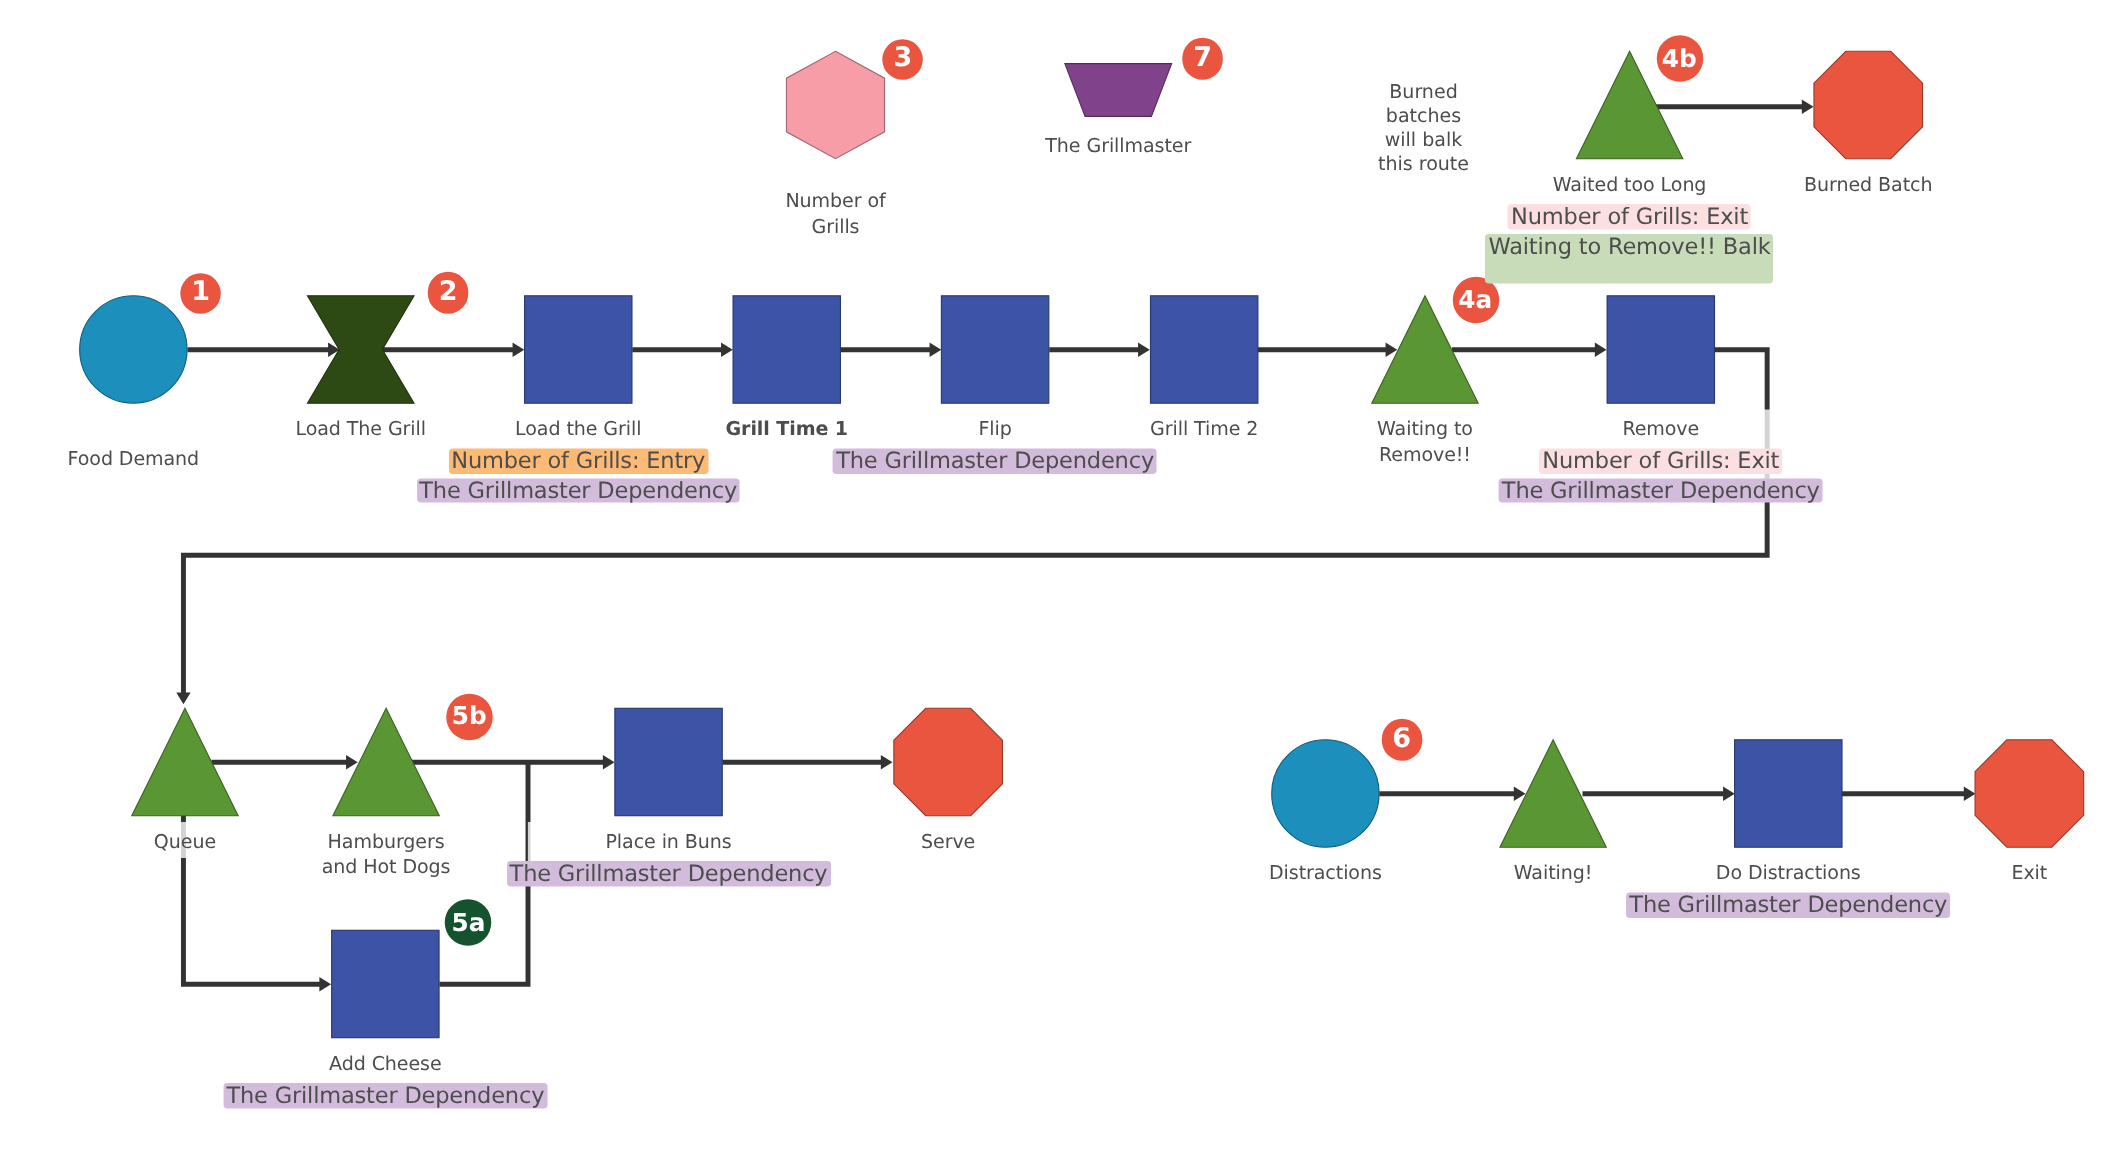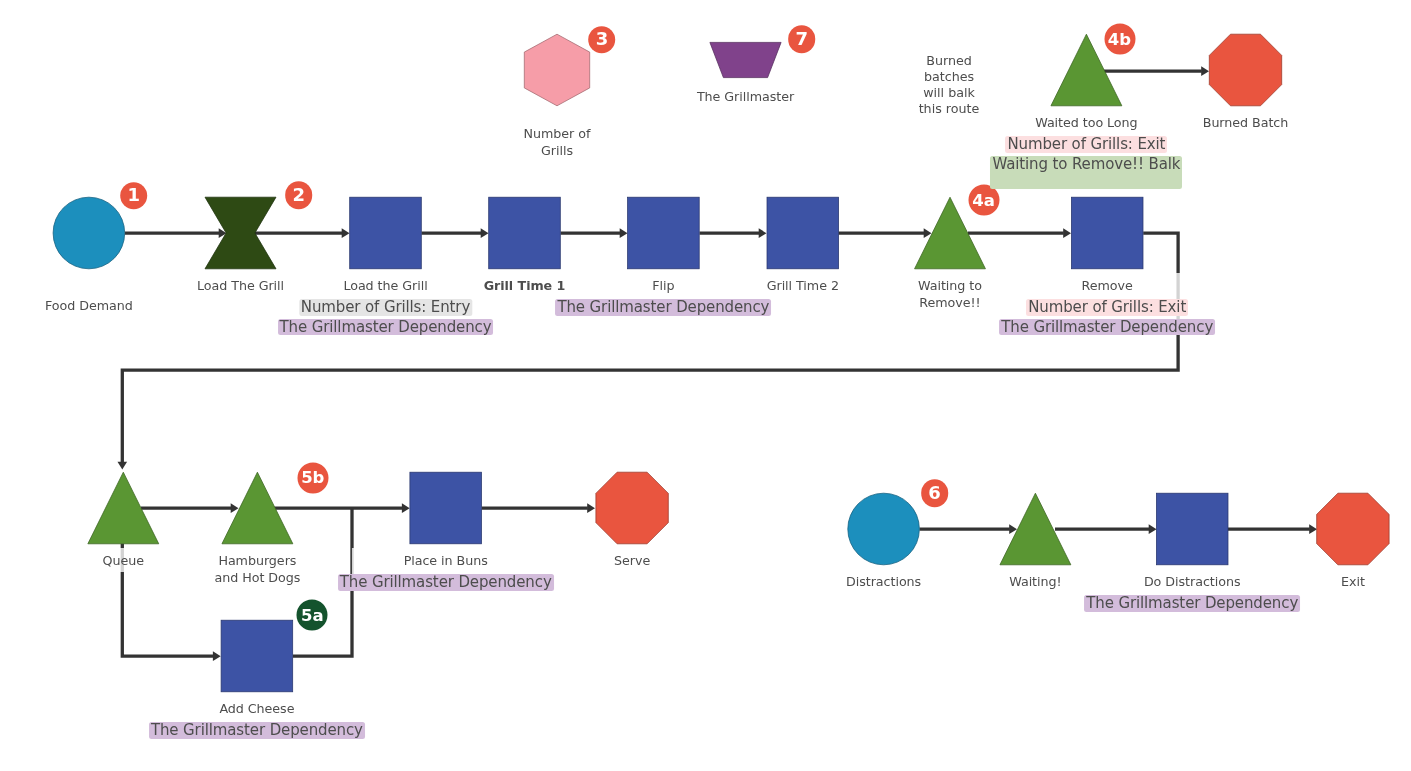--- a/index.html
+++ b/index.html
@@ -160,21 +160,21 @@
     </svg>
   <div id="overlay">
       <div class="scrim" style="left: 88.9px; top: 273.1px; height: 23.9px; width: 87.7188px;"></div>
       <div class="node-label" style="left: 88.9px; top: 277.8px; margin-top: 20px;">Food Demand</div>
       <div class="badge" style="width: 27.6px; height: 27.6px; font-size: 18px; background: rgb(233, 85, 63); color: rgb(255, 255, 255); left: 133.8px; top: 195.5px;">1</div>
       <div class="scrim" style="left: 240.5px; top: 273.1px; height: 23.9px; width: 87.0312px;"></div>
       <div class="node-label" style="left: 240.5px; top: 277.8px;">Load The Grill</div>
       <div class="badge" style="width: 27.6px; height: 27.6px; font-size: 18px; background: rgb(233, 85, 63); color: rgb(255, 255, 255); left: 298.7px; top: 195.2px;">2</div>
       <div class="scrim" style="left: 385.5px; top: 273.1px; height: 60px; width: 188.156px;"></div>
       <div class="node-label" style="left: 385.5px; top: 277.8px;">Load the Grill</div>
-      <div class="tag" style="left: 385.5px; top: 299px; height: 16.5px; background: #e5e5e5;">Number of Grills: Entry</div>
+      <div class="tag" style="left: 385.5px; top: 299px; height: 16.5px; background: #fdba74;">Number of Grills: Entry</div>
       <div class="tag" style="left: 385.5px; top: 318.9px; height: 16.5px; background: rgb(211, 188, 219);">The Grillmaster Dependency</div>
       <div class="scrim" style="left: 524.5px; top: 273.1px; height: 23.9px; width: 72.2188px;"></div>
       <div class="node-label" style="left: 524.5px; top: 277.8px; font-weight: bold;">Grill Time 1</div>
       <div class="scrim" style="left: 663.4px; top: 273.1px; height: 40.1px; width: 188.156px;"></div>
       <div class="node-label" style="left: 663.4px; top: 277.8px;">Flip</div>
       <div class="tag" style="left: 663.4px; top: 299px; height: 16.5px; background: rgb(211, 188, 219);">The Grillmaster Dependency</div>
       <div class="scrim" style="left: 802.8px; top: 273.1px; height: 23.9px; width: 72.2188px;"></div>
       <div class="node-label" style="left: 802.8px; top: 277.8px;">Grill Time 2</div>
       <div class="scrim" style="left: 950px; top: 273.1px; height: 40.7px; width: 63.9062px;"></div>
       <div class="node-label" style="left: 950px; top: 277.8px;">Waiting to

